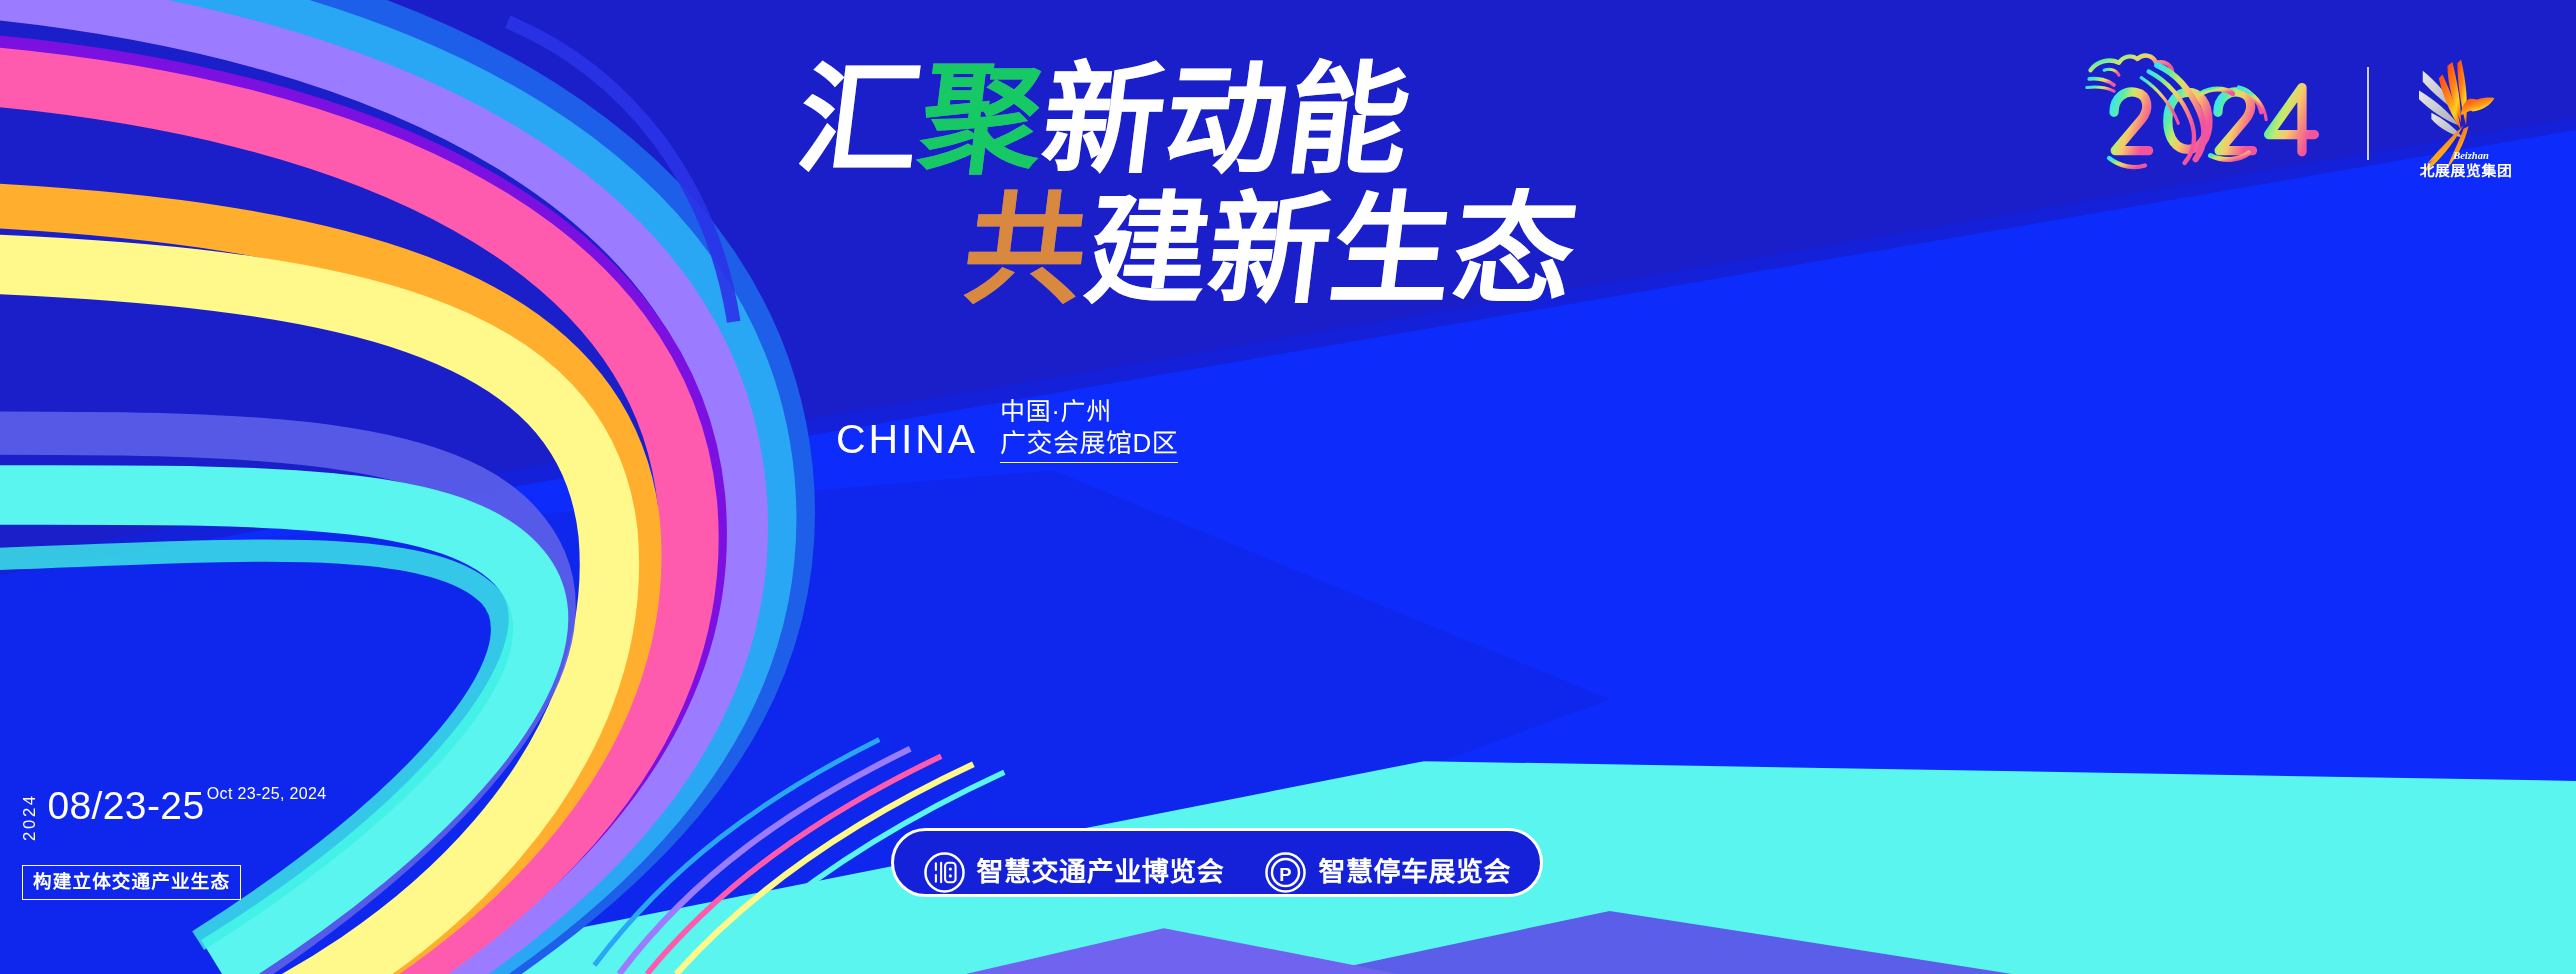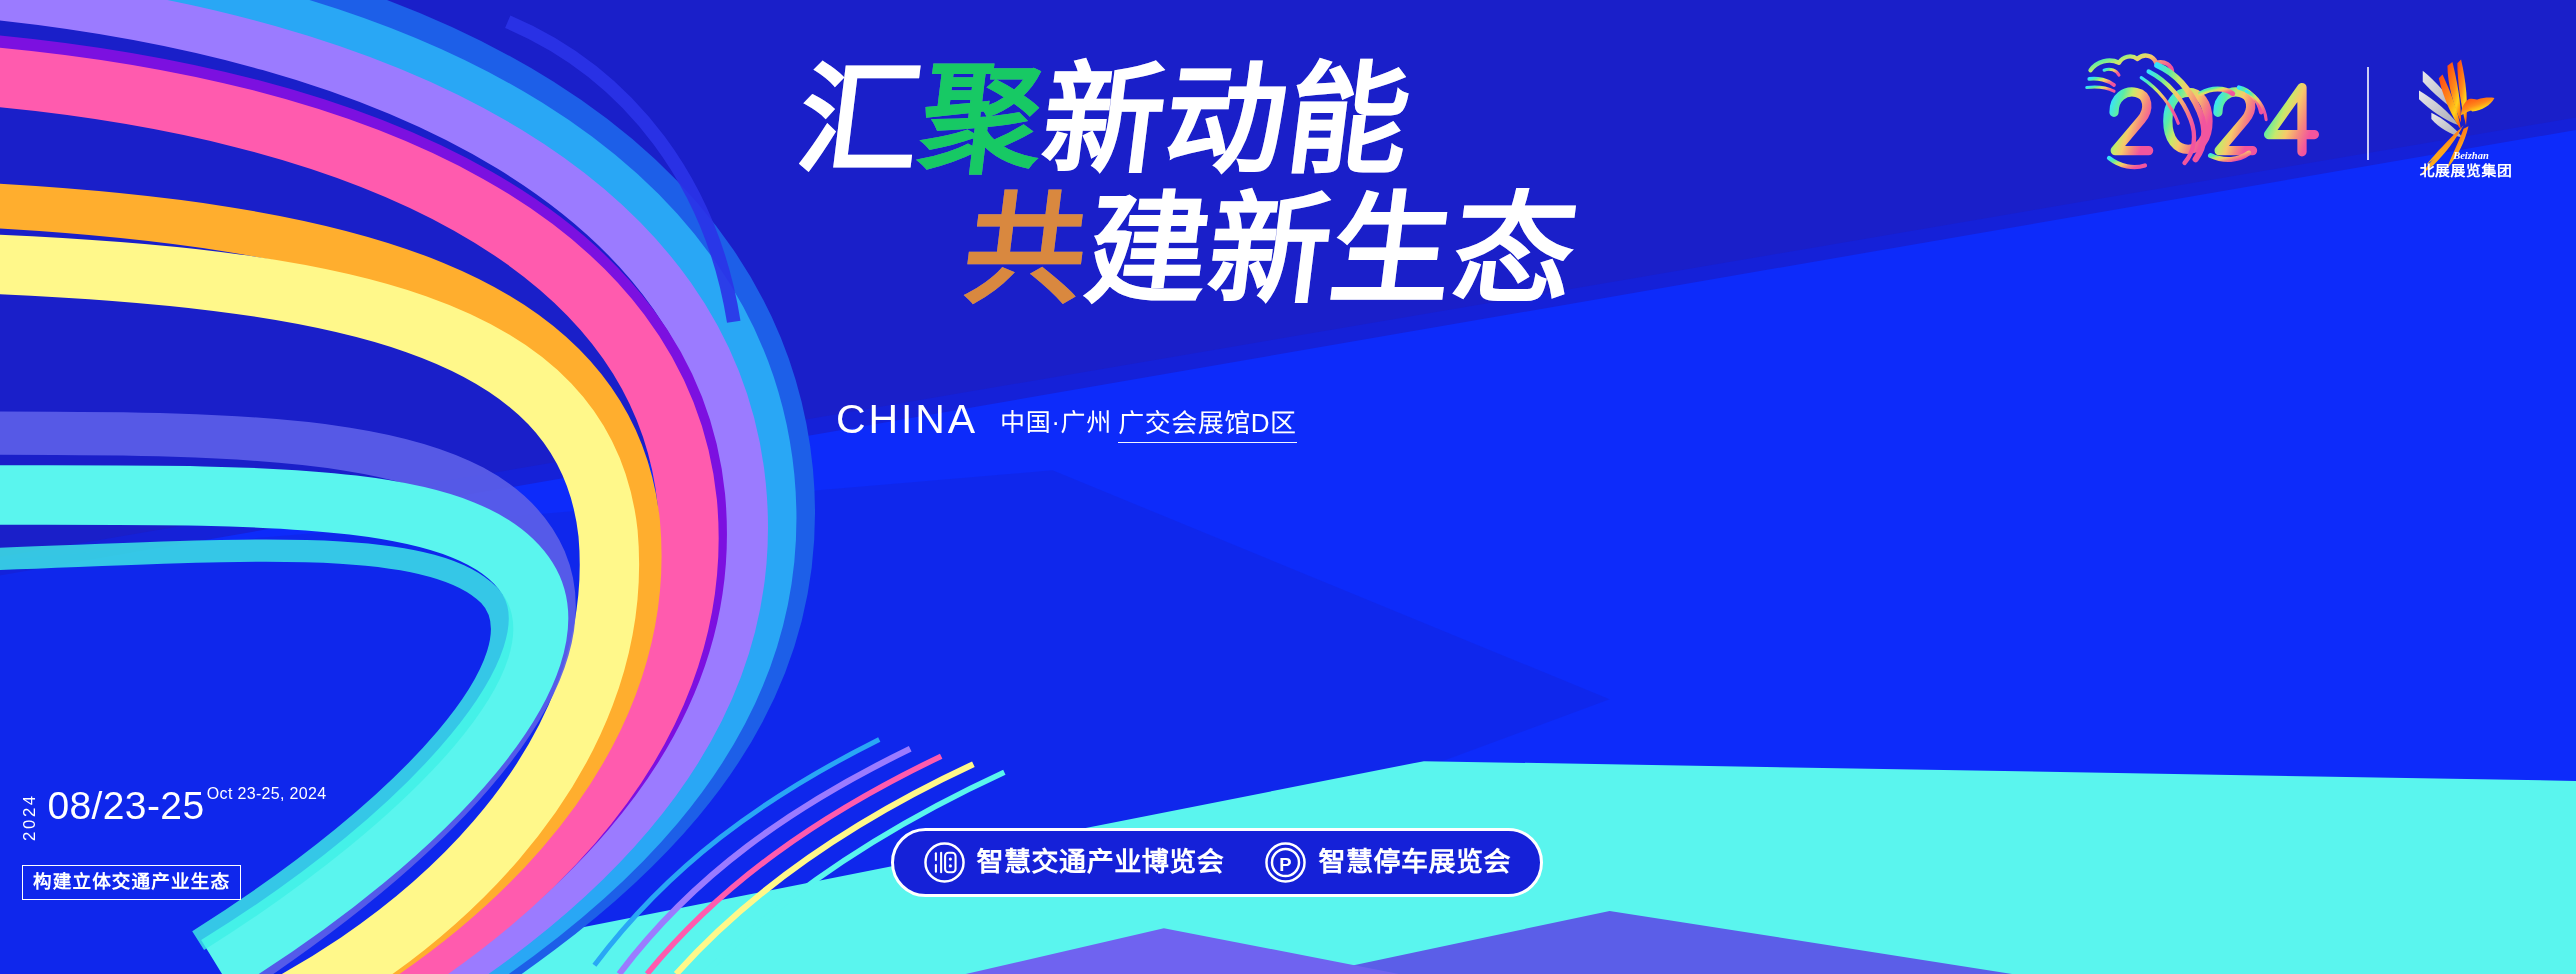--- a/index.html
+++ b/index.html
@@ -78,21 +78,21 @@
     color: #ffffff;
     font-size: 41px;
     font-weight: 400;
     letter-spacing: 0.07em;
     line-height: 1;
     padding-bottom: 2.5px;
     margin-left: 30px;
   }
   .venue-col {
     display: flex;
-    flex-direction: row;
+    flex-direction: column;
     align-items: flex-start;
     gap: 6.2px;
   }
   .venue-city {
     color: #ffffff;
     font-size: 25px;
     font-weight: 400;
     letter-spacing: 0.03em;
     line-height: 1;
   }
@@ -180,21 +180,21 @@
     white-space: nowrap;
   }
 
   
   .bottom-pill {
     position: absolute;
     left: 891px;
     top: 828px;
     height: 69px;
     display: flex;
-    align-items: center;
+    align-items: flex-end;
     gap: 40px;
     padding: 0 28.5px;
     background: #1521d8;
     border: 3.1px solid #ffffff;
     border-radius: 35px;
     z-index: 45;
   }
   .pill-item {
     display: flex;
     align-items: center;

